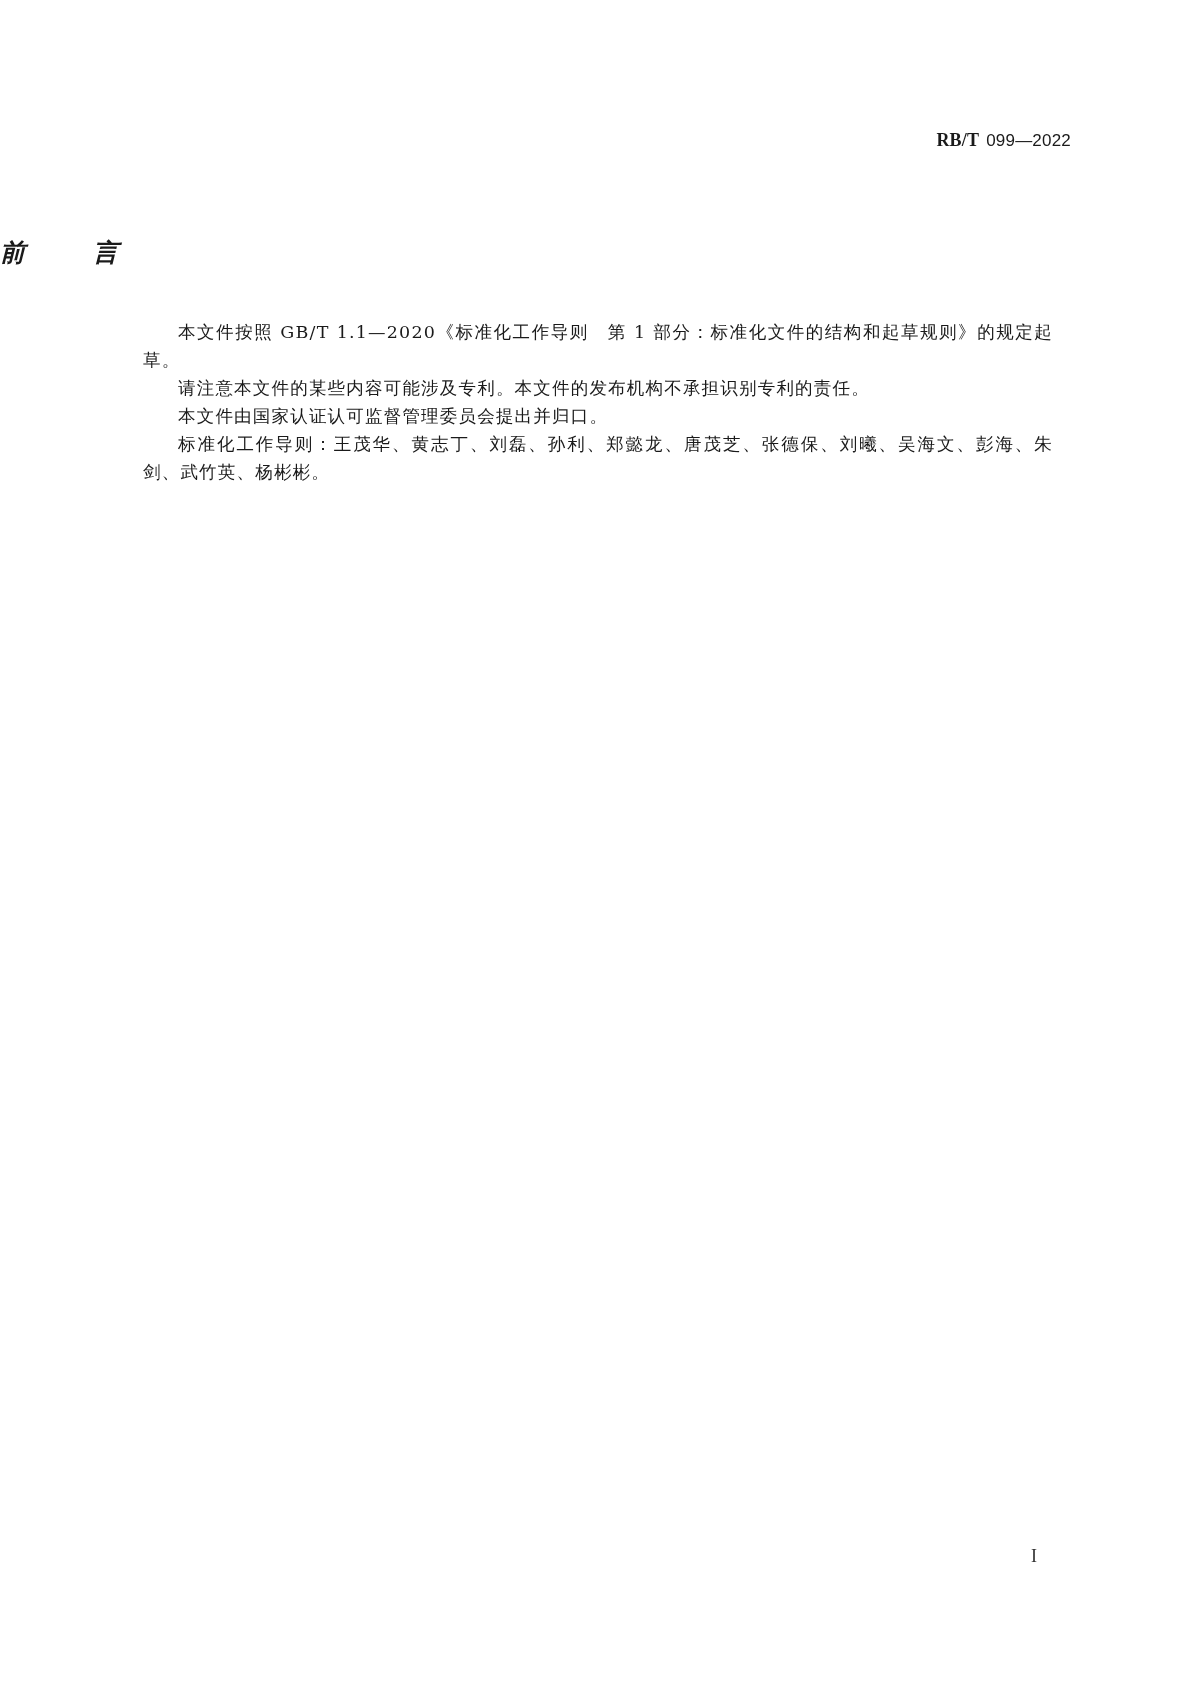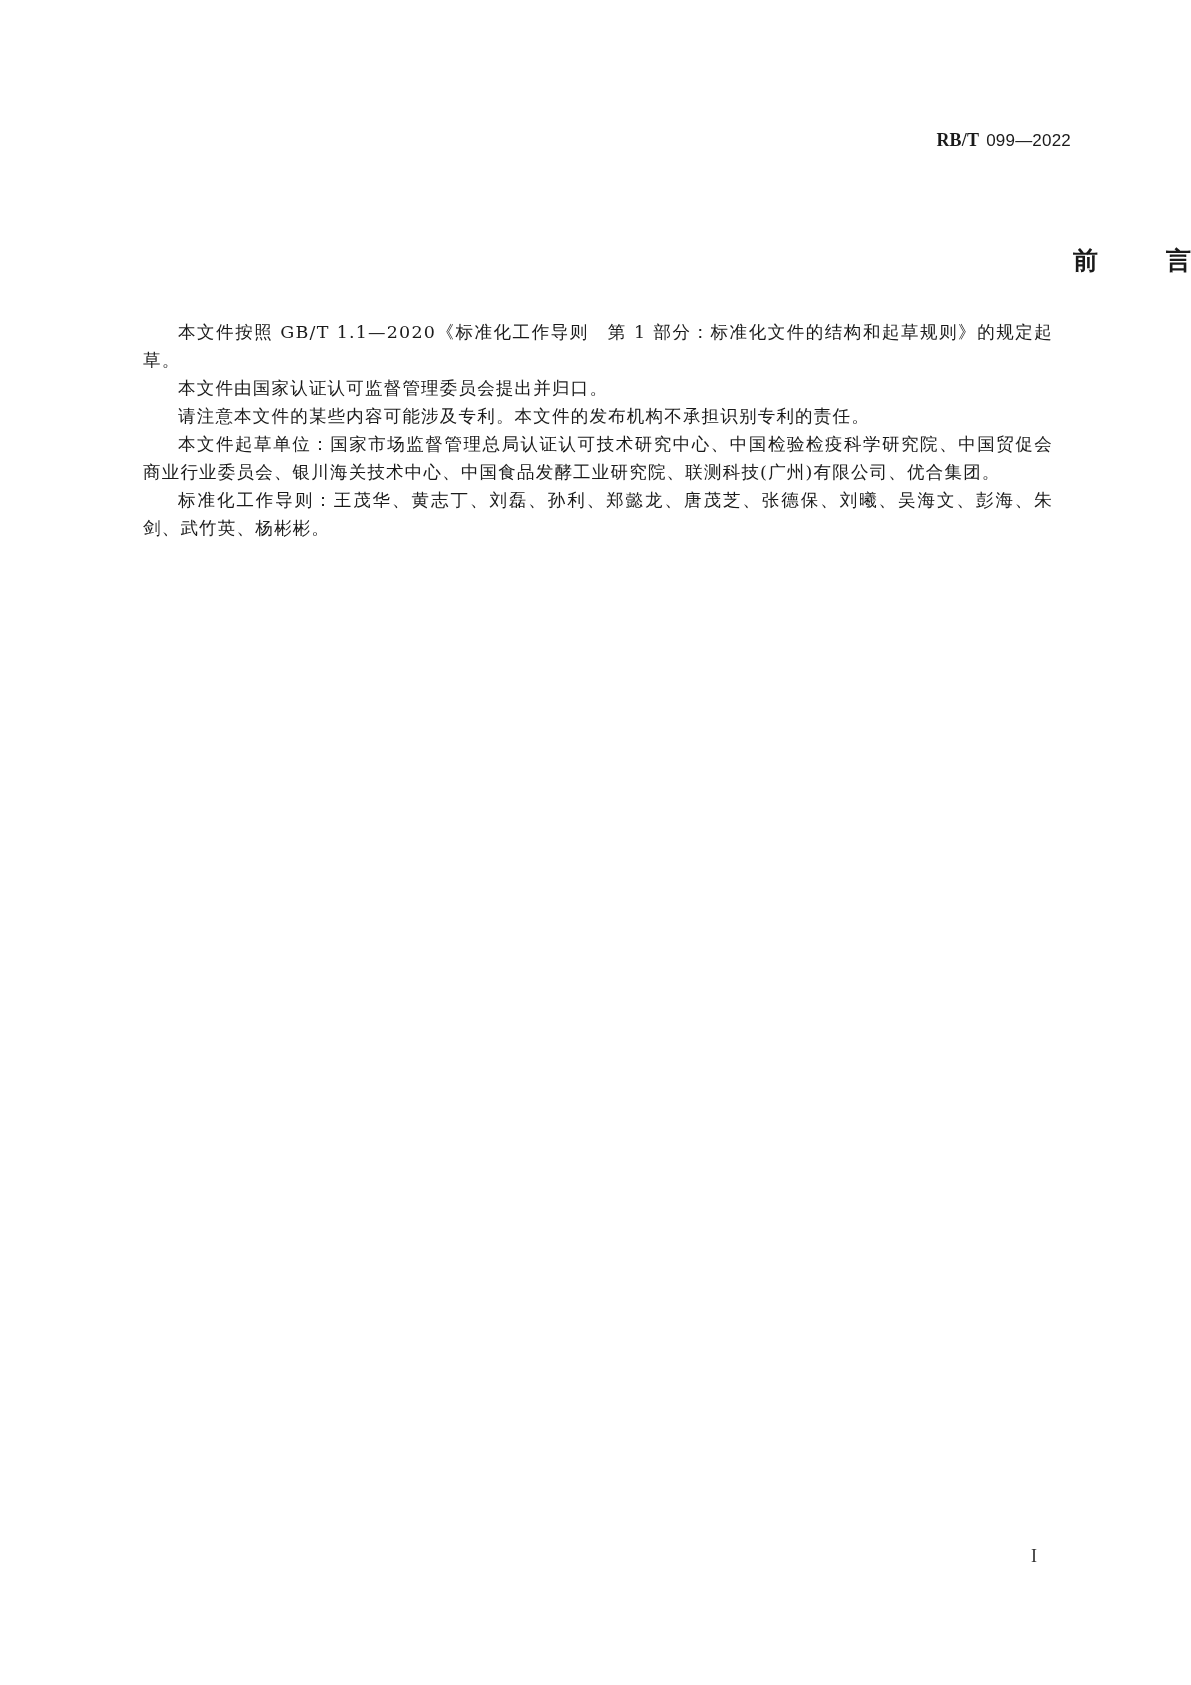--- a/index.html
+++ b/index.html
@@ -37,26 +37,27 @@
     }
     .std-header .code-number {
       font-family: "Liberation Sans", "DejaVu Sans", sans-serif;
       font-size: 17px;
       margin-left: 7px;
     }
     .title {
       position: absolute;
       left: 0;
       width: 100%;
-      top: 244px;
-      text-align: right;
+      top: 236px;
+      text-align: left;
       font-family: "DejaVu Sans", "Liberation Sans", sans-serif;
       font-size: 25px;
       font-weight: bold;
       letter-spacing: 0;
+      font-style: italic;
     }
     .title .title-char {
       display: inline-block;
     }
     .title .gap {
       display: inline-block;
       width: 68px;
     }
     .body {
       position: absolute;
@@ -91,21 +92,20 @@
   <div class="std-header">
     <span class="code-prefix">RB/T</span><span class="code-number">099—2022</span>
   </div>
 
   <div class="title">
     <span class="title-char">前</span><span class="gap"></span><span class="title-char">言</span>
   </div>
 
   <div class="body">
     <p>本文件按照 GB/T 1.1—2020《标准化工作导则　第 1 部分：标准化文件的结构和起草规则》的规定起草。</p>
+    <p>请注意本文件的某些内容可能涉及专利。本文件的发布机构不承担识别专利的责任。</p>
     <p>本文件由国家认证认可监督管理委员会提出并归口。</p>
-    <p>请注意本文件的某些内容可能涉及专利。本文件的发布机构不承担识别专利的责任。</p>
-    <p>本文件起草单位：国家市场监督管理总局认证认可技术研究中心、中国检验检疫科学研究院、中国贸促会商业行业委员会、银川海关技术中心、中国食品发酵工业研究院、联测科技(广州)有限公司、优合集团。</p>
     <p>标准化工作导则：王茂华、黄志丁、刘磊、孙利、郑懿龙、唐茂芝、张德保、刘曦、吴海文、彭海、朱剑、武竹英、杨彬彬。</p>
   </div>
 
   <div class="page-number">I</div>
 
 </div>
 
 </body></html>

